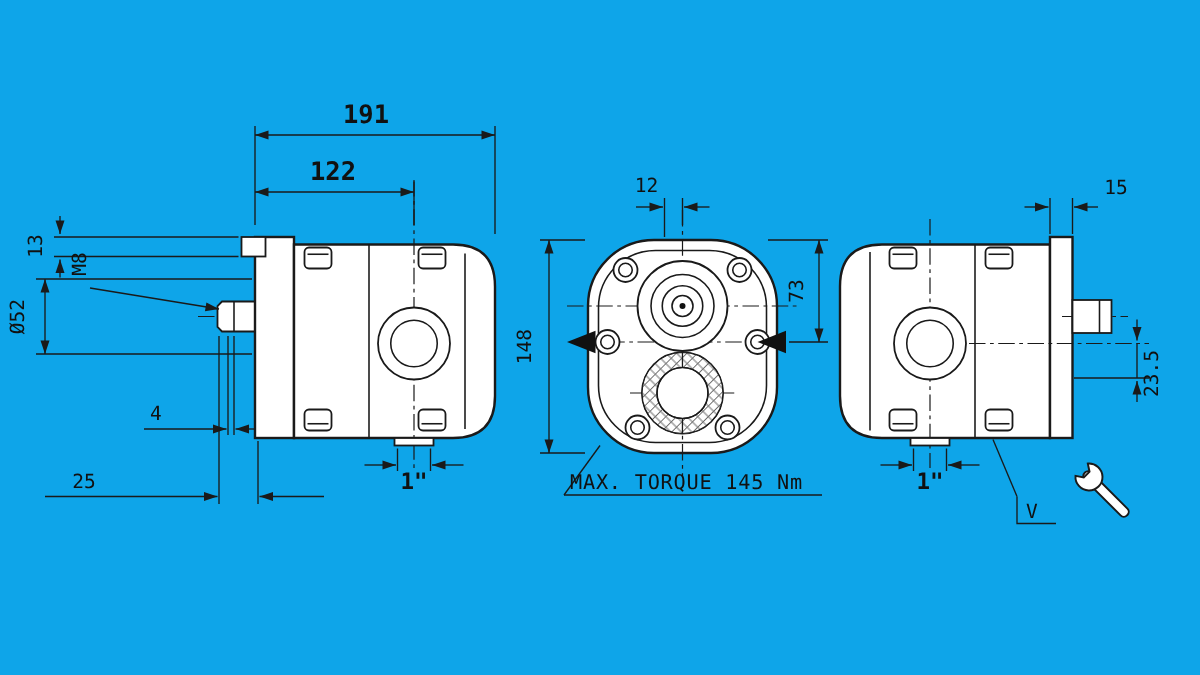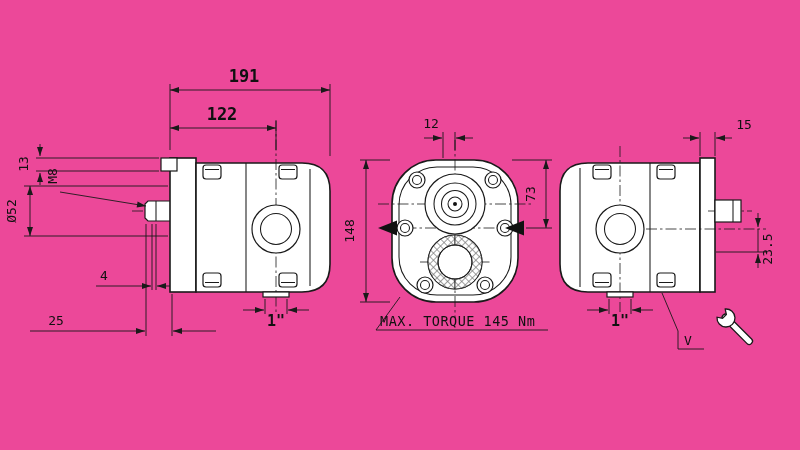--- a/index.html
+++ b/index.html
@@ -1,16 +1,16 @@
 <!DOCTYPE html>
 <html><head>
 <meta charset="utf-8">
 <style>
   html,body{margin:0;padding:0;background:#fff;}
-  .canvas{position:relative;width:800px;height:450px;background:#ec4899;overflow:hidden;}
+  .canvas{position:relative;width:800px;height:450px;background:#0ea5e9;overflow:hidden;}
   svg{display:block;}
   text{font-family:"DejaVu Sans Mono","Liberation Mono",monospace;fill:#111;}
   .dtxt{font-size:13px;}
   .big{font-size:17px;font-weight:bold;}
   .port{font-size:15px;font-weight:bold;}
   .note{font-size:13.5px;letter-spacing:.5px;}
   .ol{fill:#fff;stroke:#1a1a1a;stroke-width:1.6;}
   .ol2{fill:#fff;stroke:#1a1a1a;stroke-width:1.2;}
   .det{fill:none;stroke:#1a1a1a;stroke-width:1.05;}
   .dim{fill:none;stroke:#1a1a1a;stroke-width:.9;}

